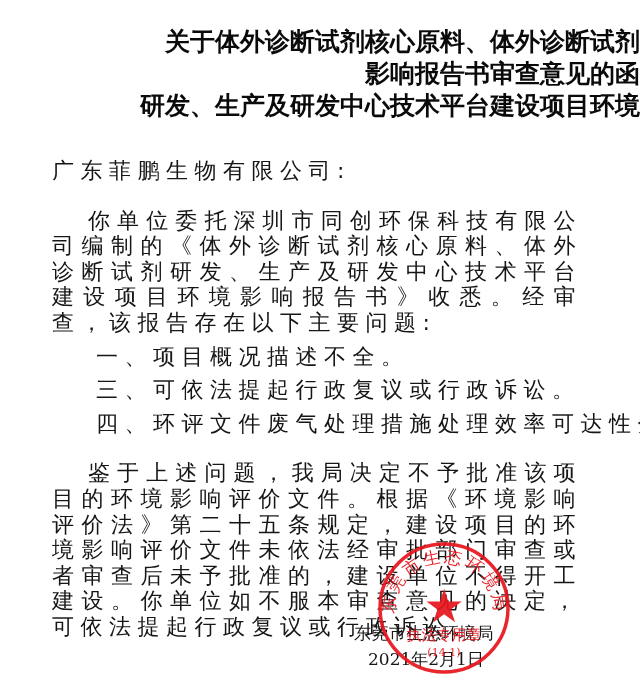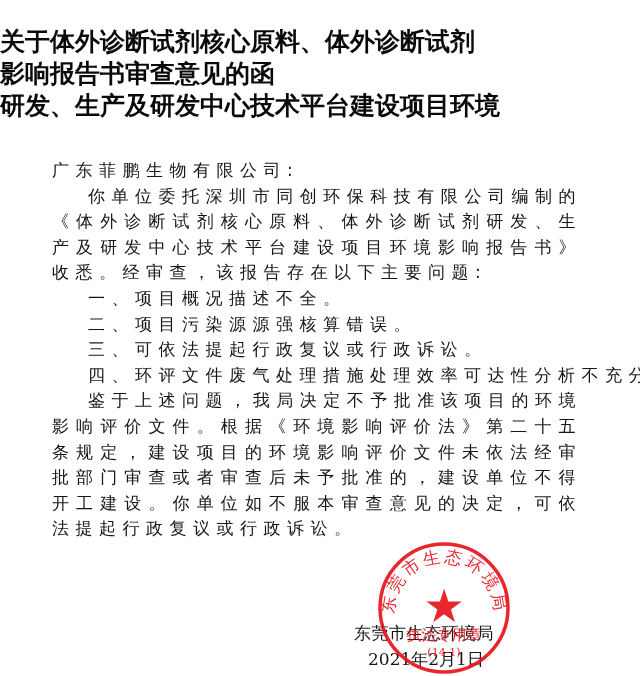--- a/index.html
+++ b/index.html
@@ -13,51 +13,52 @@
       position: relative;
       overflow: hidden;
       color: #111111;
       font-family: "DejaVu Serif", "Liberation Serif", serif;
     }
     .title {
       position: absolute;
       left: 0;
       top: 26px;
       width: 640px;
-      text-align: left;
+      text-align: right;
       font-family: "DejaVu Serif", "Liberation Serif", serif;
       font-weight: bold;
       font-size: 25px;
       line-height: 32px;
       color: #0a0a0a;
     }
     .title .tline {
       display: block;
       white-space: nowrap;
     }
     .body {
       position: absolute;
       left: 52px;
       top: 158px;
       width: 530px;
       font-family: "DejaVu Sans", "Liberation Sans", sans-serif;
-      font-size: 17px;
+      font-size: 22px;
       line-height: 25.6px;
       letter-spacing: 6.5px;
       color: #161616;
     }
     .para {
       margin: 0;
       text-align: justify;
     }
     .indent {
       text-indent: 36px;
+      margin-top: 24px;
     }
     .item {
-      margin: 0;
+      margin: 8px;
       padding-left: 36px;
       white-space: nowrap;
     }
     .sig {
       position: absolute;
       left: 354px;
       top: 620px;
       font-family: "DejaVu Serif", "Liberation Serif", serif;
       font-size: 17px;
       line-height: 26px;
@@ -91,21 +92,20 @@
 <div class="title">
   <span class="tline">关于体外诊断试剂核心原料、体外诊断试剂</span>
   <span class="tline">影响报告书审查意见的函</span>
   <span class="tline">研发、生产及研发中心技术平台建设项目环境</span>
 </div>
 
 <div class="body">
   <p class="para">广东菲鹏生物有限公司:</p>
   <p class="para indent">你单位委托深圳市同创环保科技有限公司编制的《体外诊断试剂核心原料、体外诊断试剂研发、生产及研发中心技术平台建设项目环境影响报告书》收悉。经审查，该报告存在以下主要问题:</p>
   <p class="item">一、项目概况描述不全。</p>
-  <p class="item">二、项目污染源源强核算错误。</p>
   <p class="item">三、可依法提起行政复议或行政诉讼。</p>
   <p class="item">四、环评文件废气处理措施处理效率可达性分析不充分。</p>
   <p class="para indent">鉴于上述问题，我局决定不予批准该项目的环境影响评价文件。根据《环境影响评价法》第二十五条规定，建设项目的环境影响评价文件未依法经审批部门审查或者审查后未予批准的，建设单位不得开工建设。你单位如不服本审查意见的决定，可依法提起行政复议或行政诉讼。</p>
 </div>
 
 <div class="sig">东莞市生态环境局</div>
 <div class="date">2021年2月1日</div>
 
 <svg class="seal" viewBox="0 0 136 136" xmlns="http://www.w3.org/2000/svg">
   <defs>

